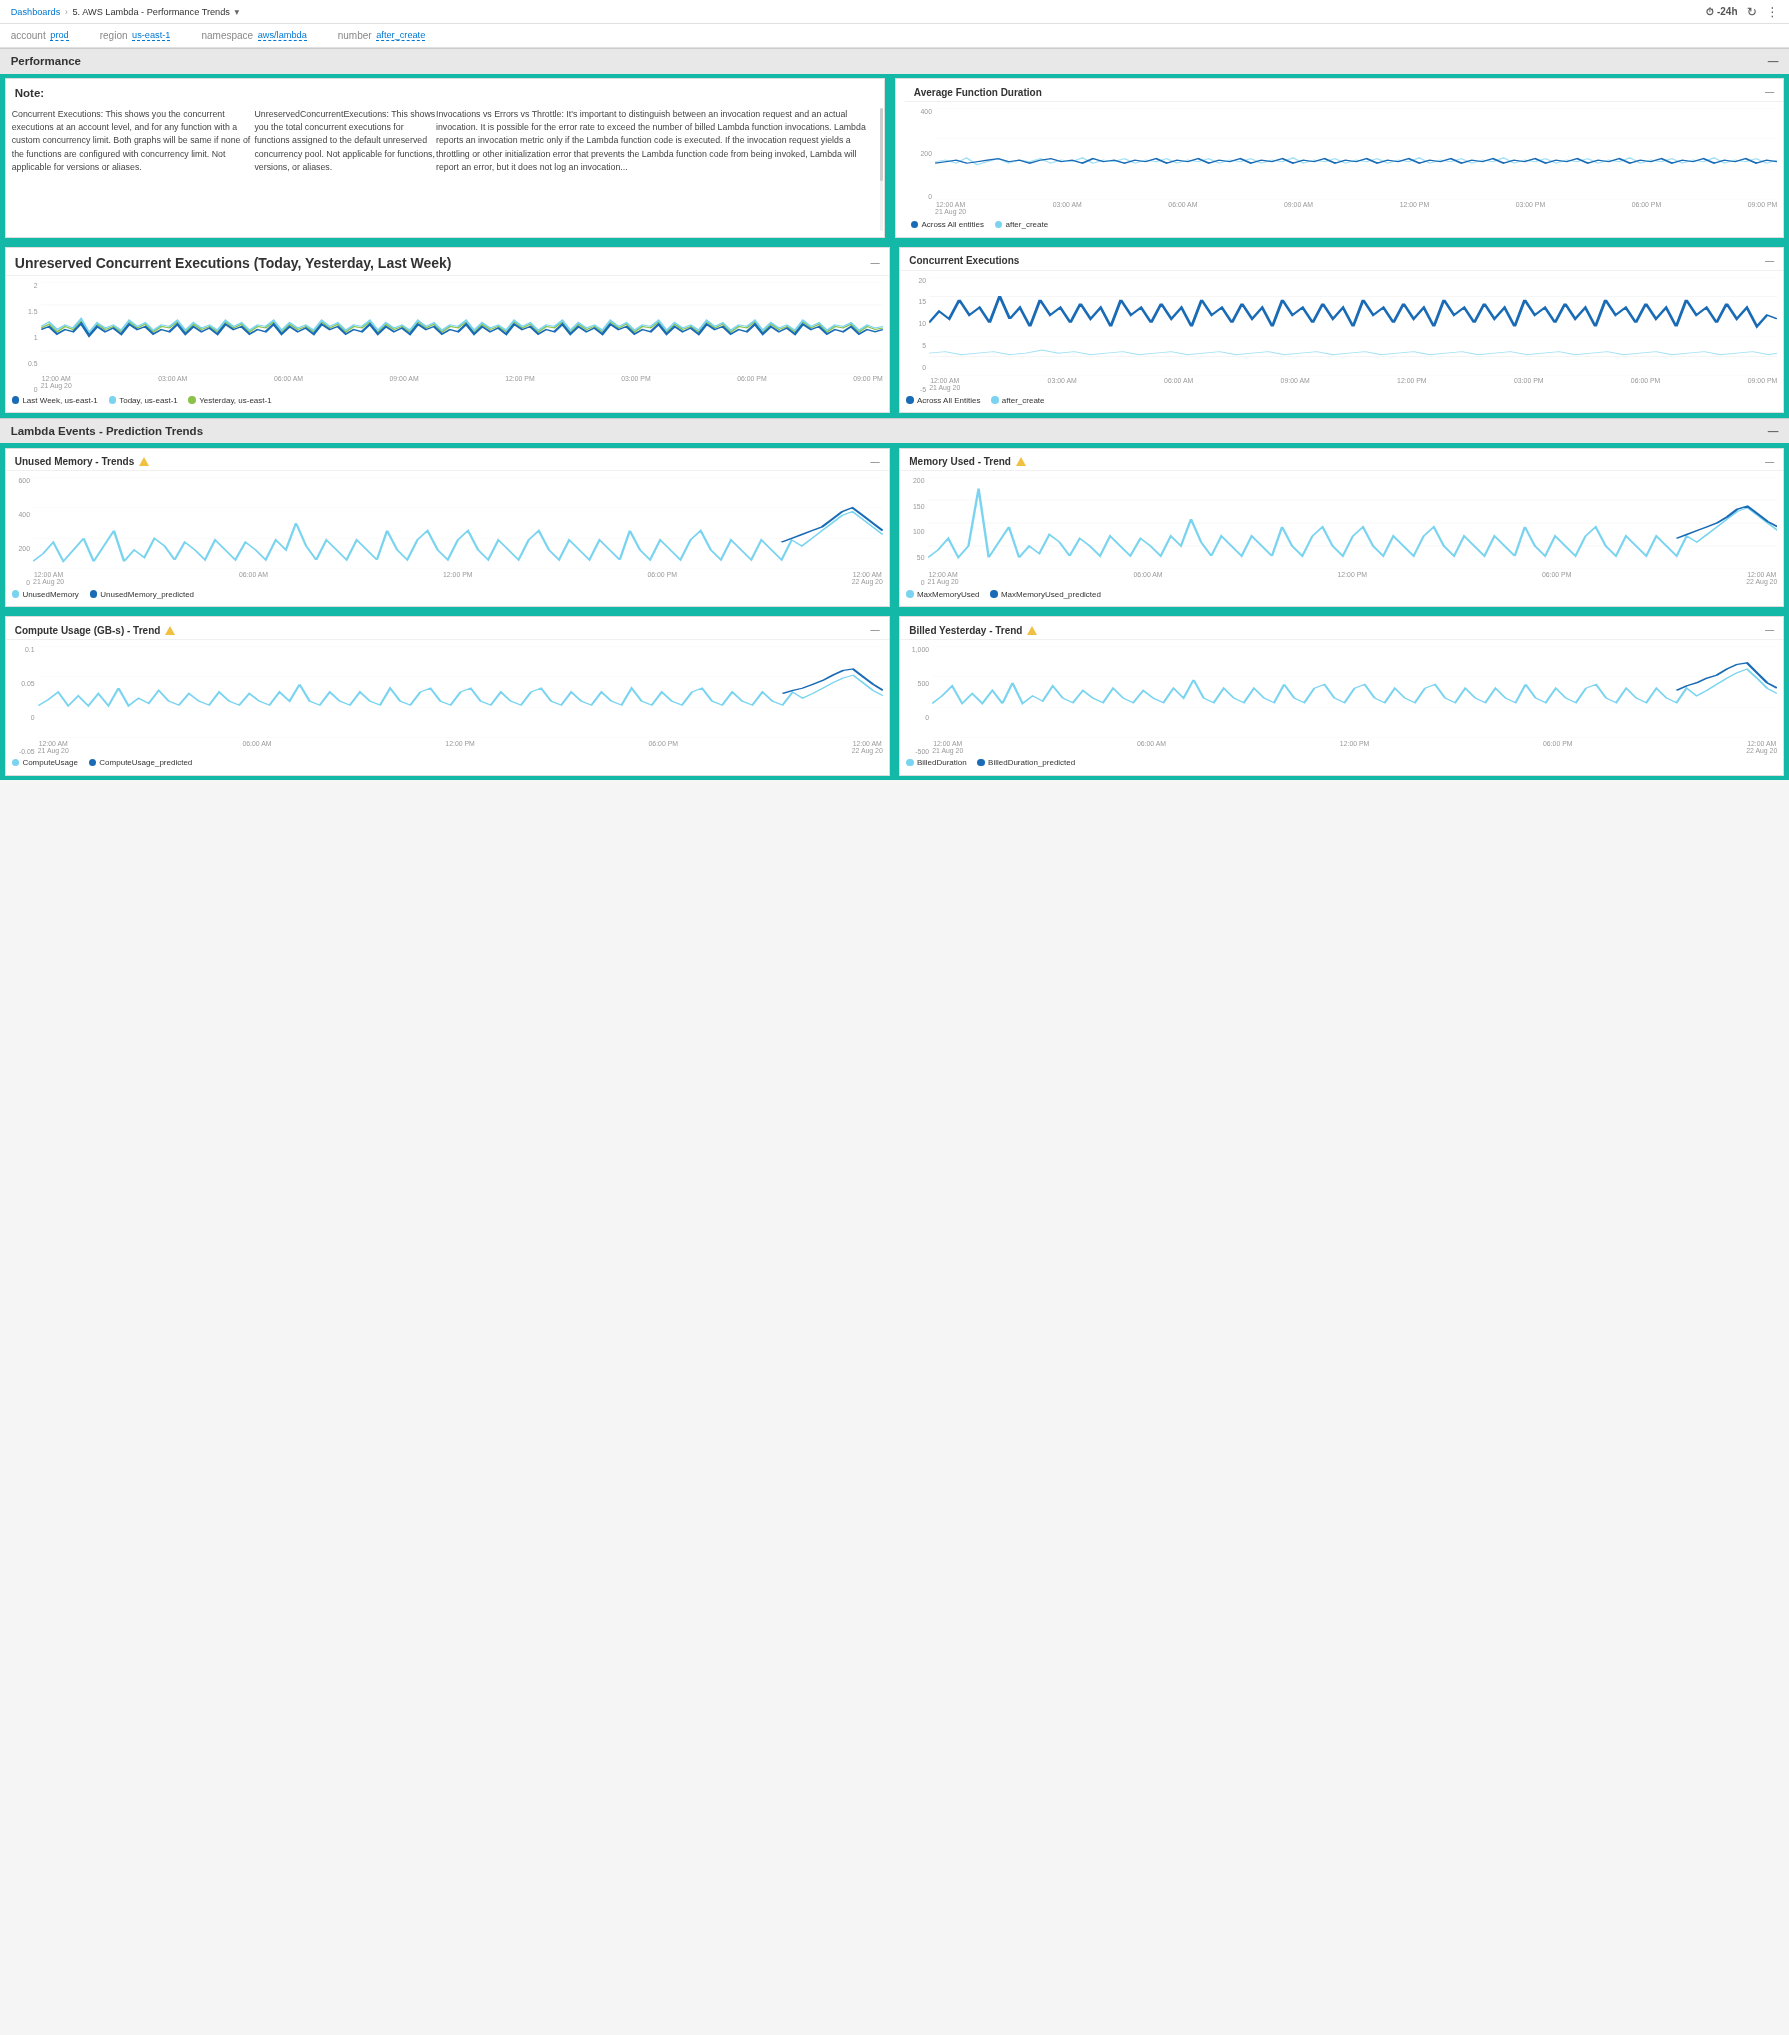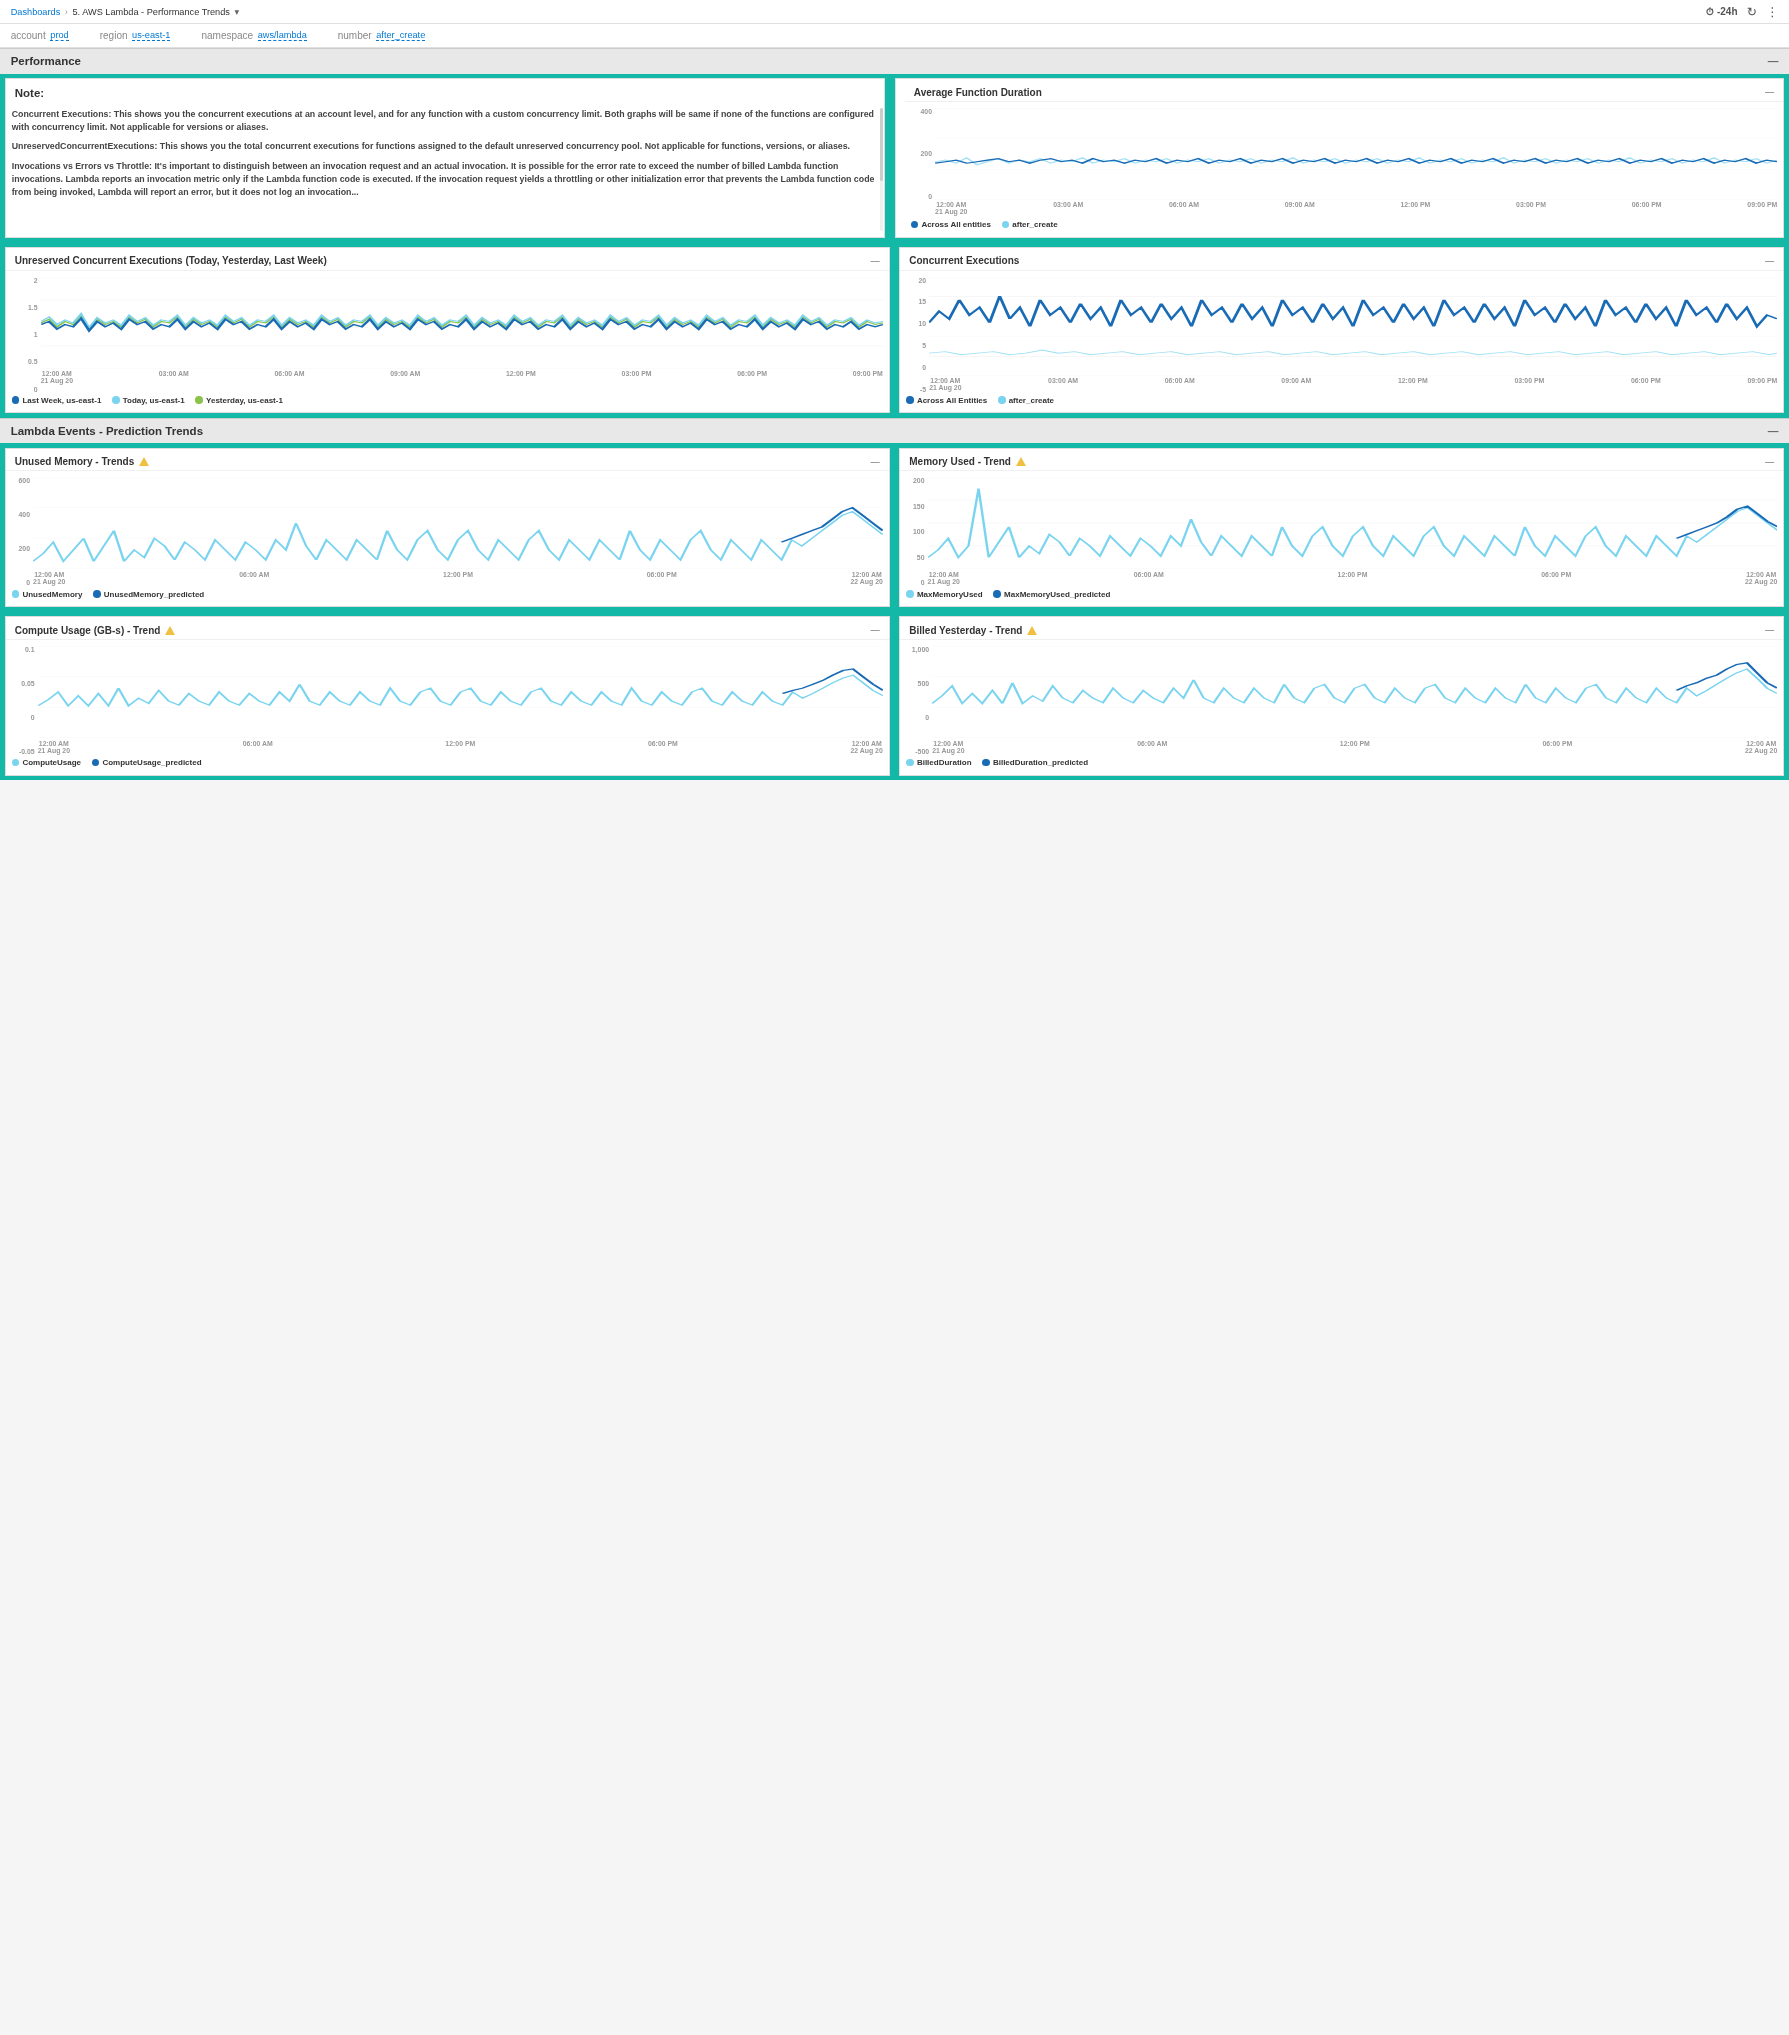--- a/index.html
+++ b/index.html
@@ -23,21 +23,21 @@
     
     
     .section-header { background: #e8e8e8; padding: 6.1px 10.7px; font-size: 11.5px; font-weight: 600; color: #333; display: flex; align-items: center; justify-content: space-between; border-top: 0.8px solid #ccc; }
     .section-collapse { cursor: pointer; font-size: 10.7px; color: #666; }
     
     
     .dashboard { background: #14b8a6; }
     .row { display: flex; }
     .panel { background: #fff; border: 0.8px solid #ddd; margin: 4.6px; flex: 1; min-height: 153px; display: flex; flex-direction: column; }
     .panel-title { font-size: 10px; font-weight: 600; padding: 7.6px 9.2px 3.1px; color: #333; border-bottom: 0.8px solid #f0f0f0; }
-    .panel-body { flex: 1; display: flex; flex-direction: column; padding: 6.1px; position: relative; font-weight: bold; }
+    .panel-body { flex: 1; display: flex; flex-direction: row; padding: 6.1px; position: relative; }
     
     
     .note-panel { flex: 1; }
     .note-panel .panel-body { overflow: hidden; font-size: 8.8px; line-height: 1.5; color: #444; }
     .note-panel .panel-body p { margin-bottom: 6.1px; }
     .note-panel .panel-title { font-size: 11.5px; font-weight: 700; border-bottom: none; }
     .scroll-indicator { position: absolute; bottom: 0; left: 0; right: 0; height: 23px; background: linear-gradient(transparent, rgba(255,255,255,0.9)); }
     .chart-row { display: flex; flex: 1; }
     .y-axis { width: 24.4px; display: flex; flex-direction: column; justify-content: space-between; align-items: flex-end; padding-right: 3.1px; font-size: 6.9px; color: #999; }
     .chart-main { flex: 1; position: relative; }
@@ -169,21 +169,21 @@
           </div>
         </div>
       </div>
     </div>
   </div>
 
   <div class="row">
 
     <div class="panel" style="flex:1.05;">
       <div class="panel-title-row">
-        <span class="panel-title-text" style="font-size:10px;">Unreserved Concurrent Executions (Today, Yesterday, Last Week)</span>
+        <span class="panel-title-text" style="font-size:14px;">Unreserved Concurrent Executions (Today, Yesterday, Last Week)</span>
         <span class="collapse-btn">—</span>
       </div>
       <div class="panel-body">
         <div style="display:flex; flex:1; flex-direction:column;">
           <div class="chart-row" style="flex:1; align-items:stretch;">
             <div style="display:flex; flex-direction:row; flex:1;">
               <div style="display:flex; flex-direction:column; justify-content:space-between; font-size:6.9px; color:#999; text-align:right; padding-right:3.1px; width:29px;">
                 <span>2</span>
                   <span>1.5</span>
                   <span>1</span>

